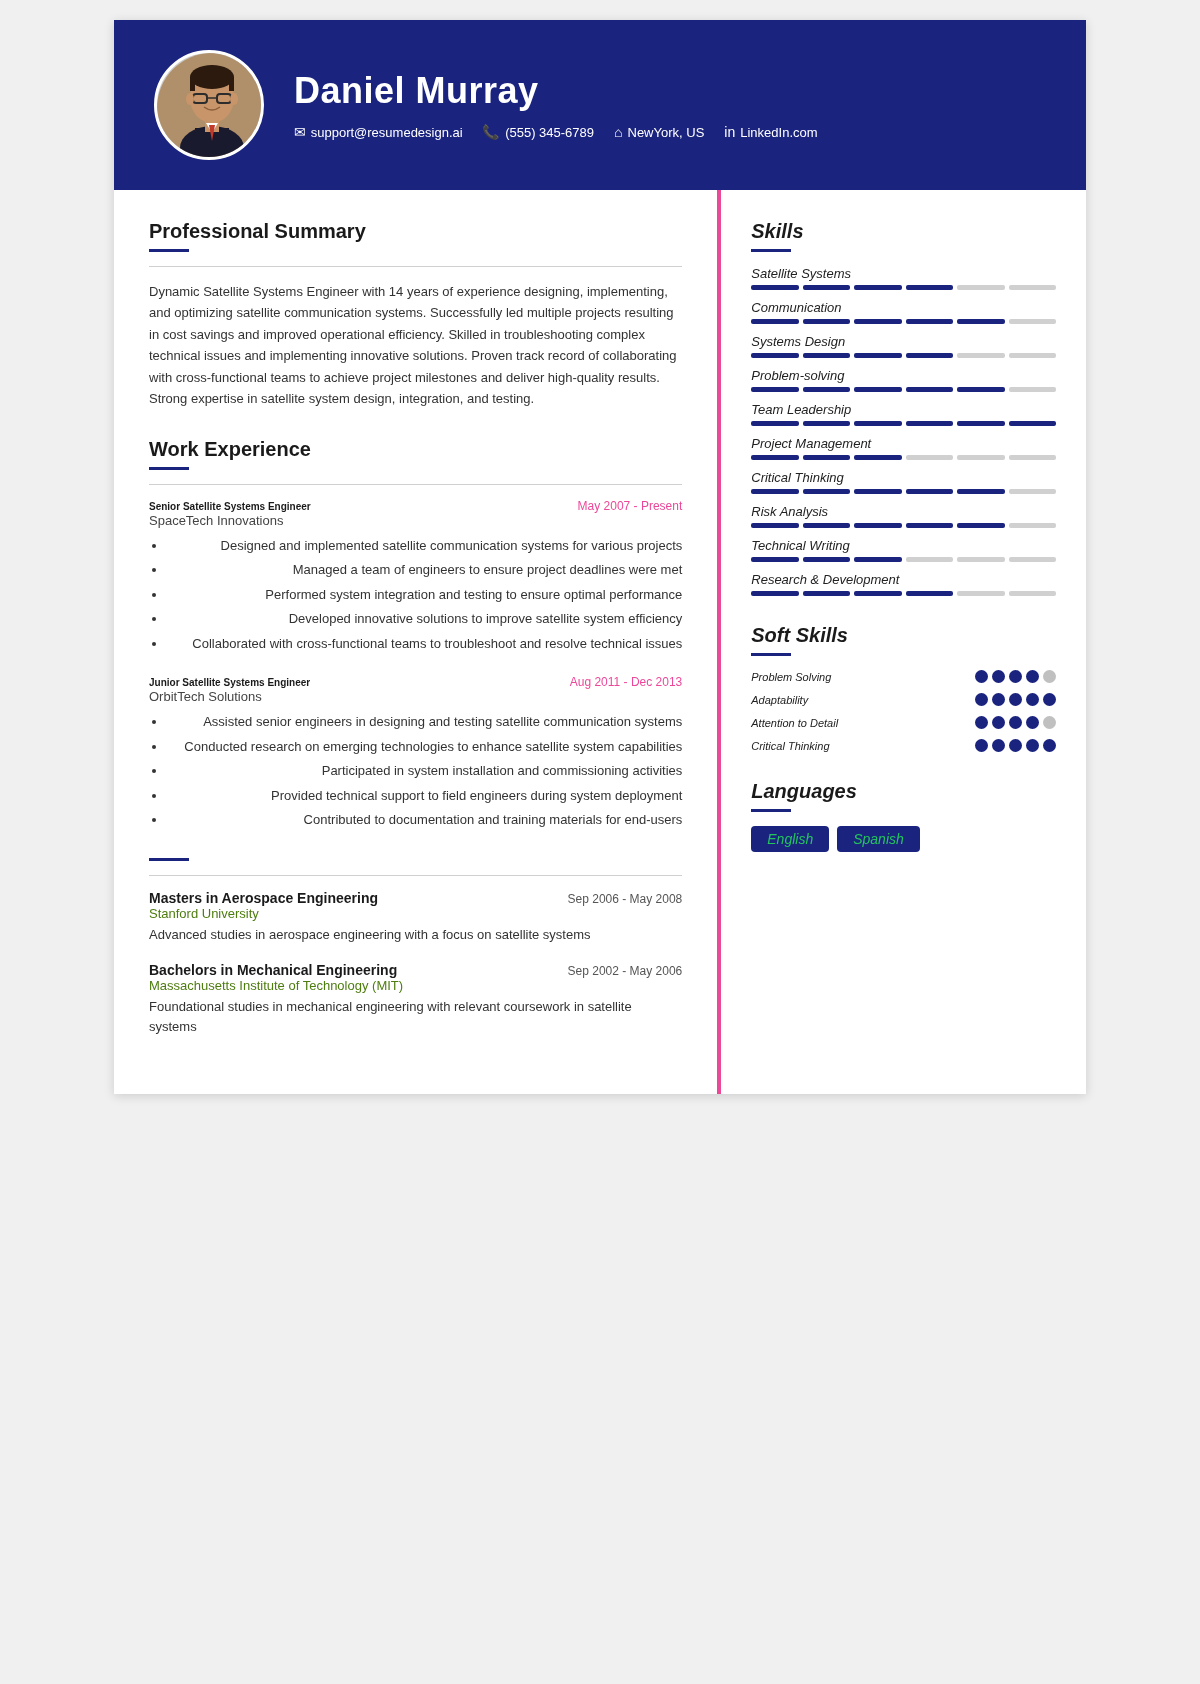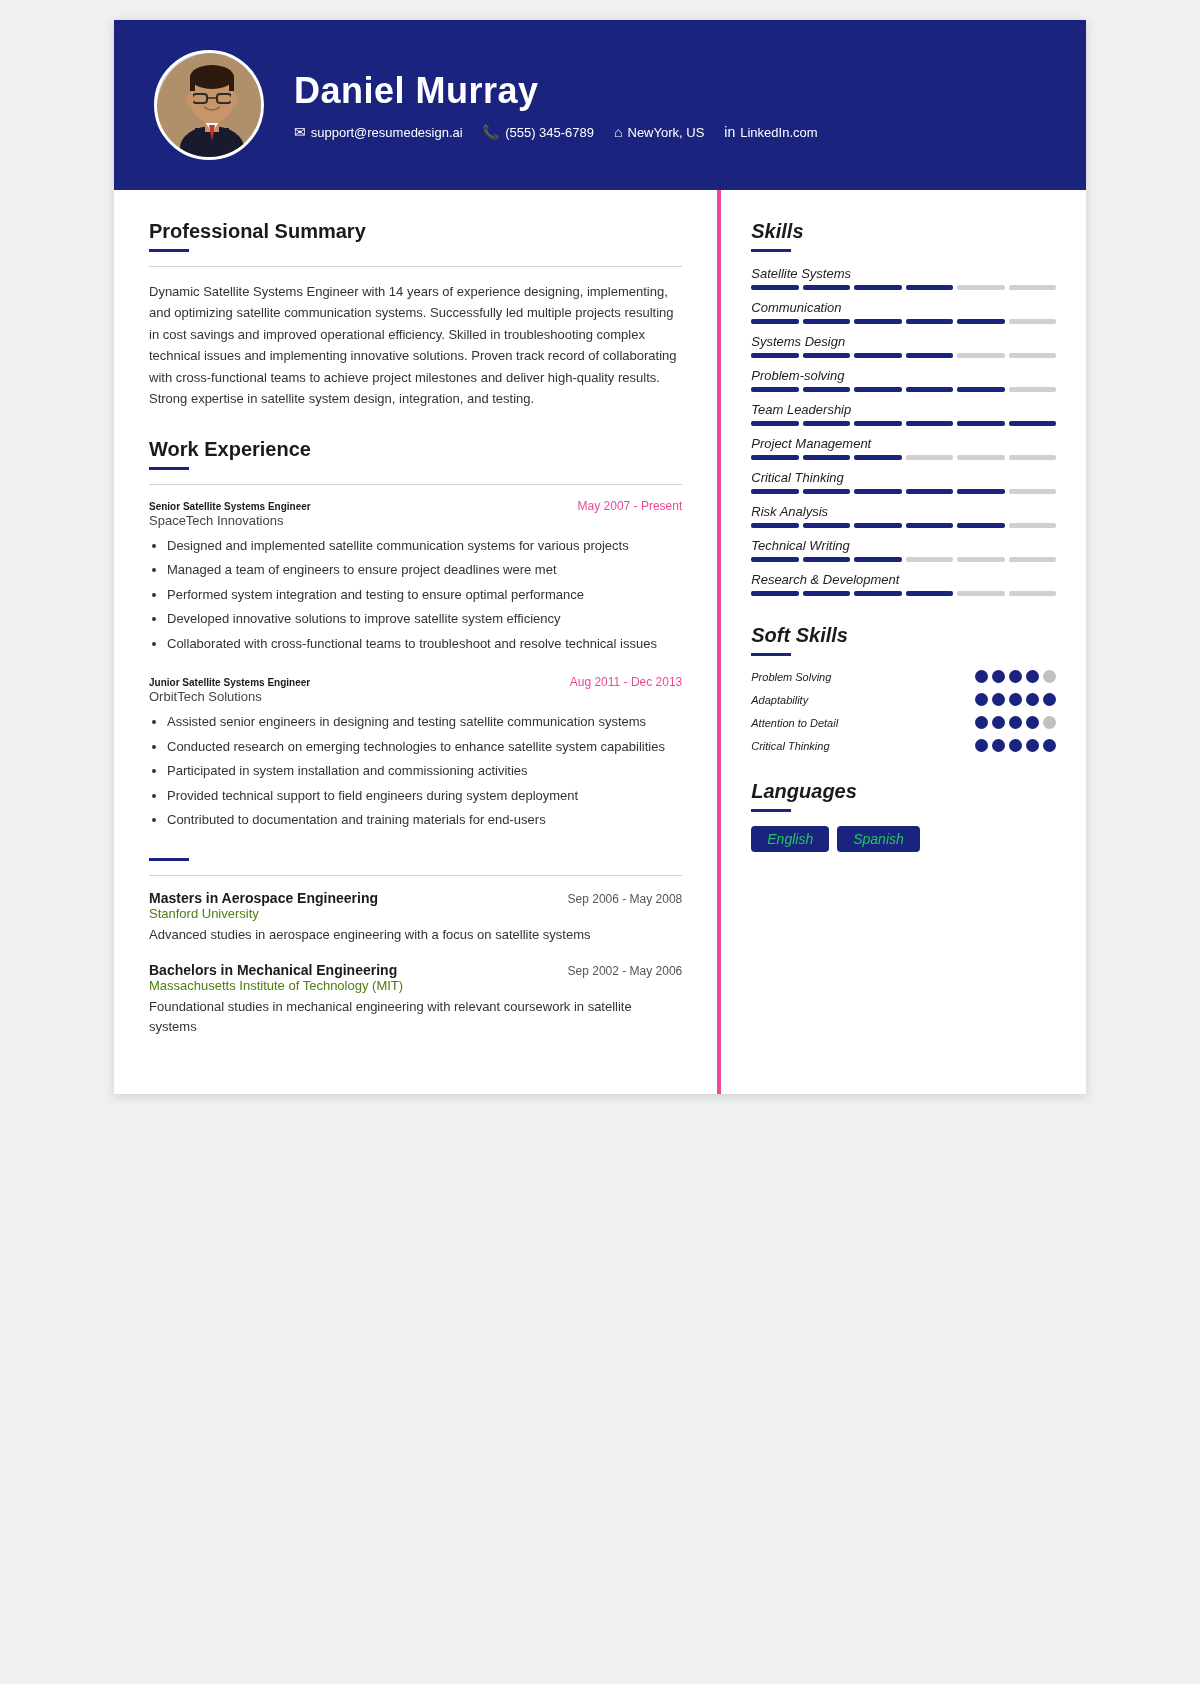--- a/index.html
+++ b/index.html
@@ -112,20 +112,21 @@
       color: #ec4899;
       white-space: nowrap;
     }
     .job-company {
       font-size: 13px;
       color: #444;
       margin-bottom: 8px;
     }
     .job-bullets {
       padding-left: 18px;
+      text-align: right;
     }
     .job-bullets li {
       font-size: 13px;
       color: #333;
       margin-bottom: 5px;
       line-height: 1.5;
     }
     
     .edu-item { margin-bottom: 18px; }
     .edu-header {

